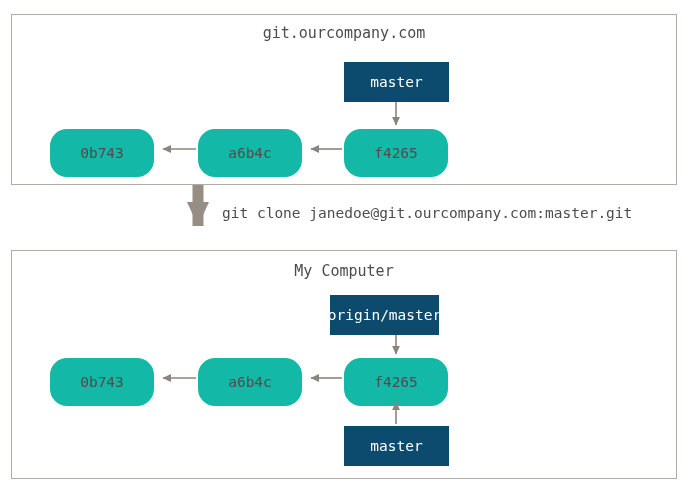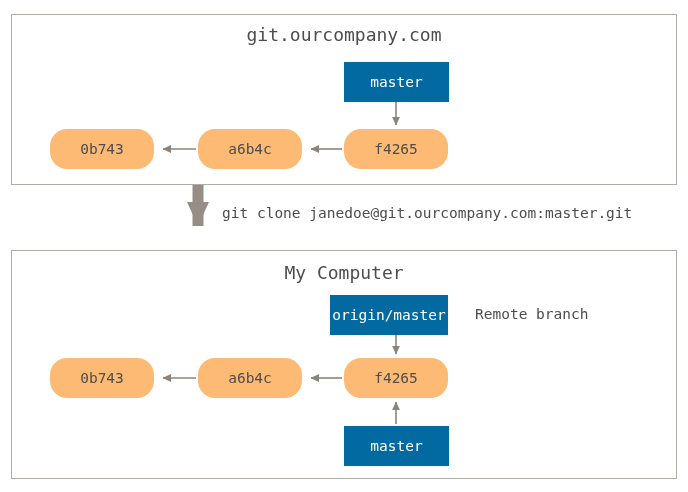--- a/index.html
+++ b/index.html
@@ -41,48 +41,48 @@
     top: 250px;
     width: 666px;
     height: 229px;
   }
 
   .panel-title {
     position: absolute;
     left: 0;
     right: 0;
     text-align: center;
-    font-size: 18px;
+    font-size: 15px;
     color: #4d4d4d;
     letter-spacing: 0px;
     white-space: nowrap;
   }
   #title-remote { top: 24px; }
   #title-local  { top: 262px; }
 
   
   .commit {
     position: absolute;
     box-sizing: border-box;
-    background: #fdba74;
+    background: #14b8a6;
     border-radius: 17px;
-    height: 40px;
+    height: 48px;
     width: 104px;
     display: flex;
     align-items: center;
     justify-content: center;
     font-size: 14.5px;
     color: #4d4d4d;
   }
 
   
   .branch {
     position: absolute;
     box-sizing: border-box;
-    background: #0369a1;
+    background: #0c4a6e;
     display: flex;
     align-items: center;
     justify-content: center;
     font-size: 14.5px;
     color: #ffffff;
     height: 40px;
   }
 
   
   .annotation {
@@ -128,23 +128,22 @@
   <div class="commit" id="remote-commit-1" style="left:198px; top:129px;">a6b4c</div>
 
   <div class="commit" id="remote-commit-2" style="left:344px; top:129px;">f4265</div>
 
   <div id="clone-command">git clone janedoe@git.ourcompany.com:master.git</div>
 
   <div class="panel" id="panel-local"></div>
 
   <div class="panel-title" id="title-local">My Computer</div>
 
-  <div class="branch" id="local-origin-master" style="left:330px; top:295px; width:118px;">origin/master</div>
+  <div class="branch" id="local-origin-master" style="left:330px; top:295px; width:109px;">origin/master</div>
 
-  <div class="annotation" id="annot-remote-branch" style="left:475px; top:306px;">Remote branch</div>
 
   <div class="commit" id="local-commit-0" style="left:50px; top:358px;">0b743</div>
 
   <div class="commit" id="local-commit-1" style="left:198px; top:358px;">a6b4c</div>
 
   <div class="commit" id="local-commit-2" style="left:344px; top:358px;">f4265</div>
 
   <div class="branch" id="local-master" style="left:344px; top:426px; width:105px;">master</div>
 
 

